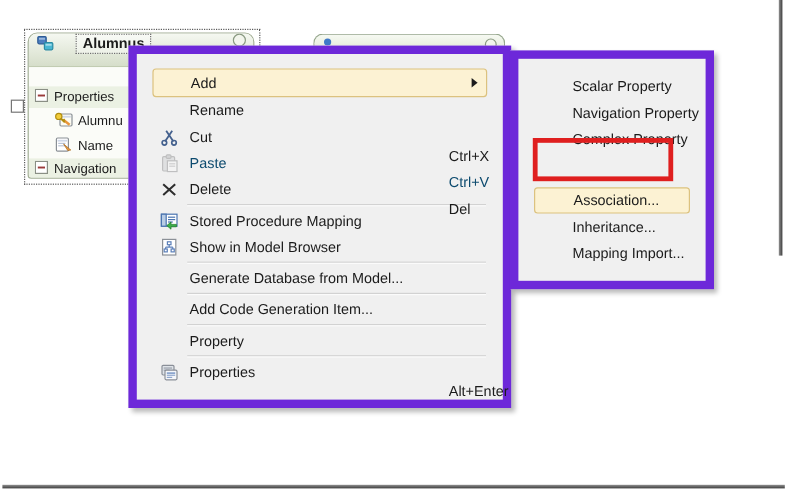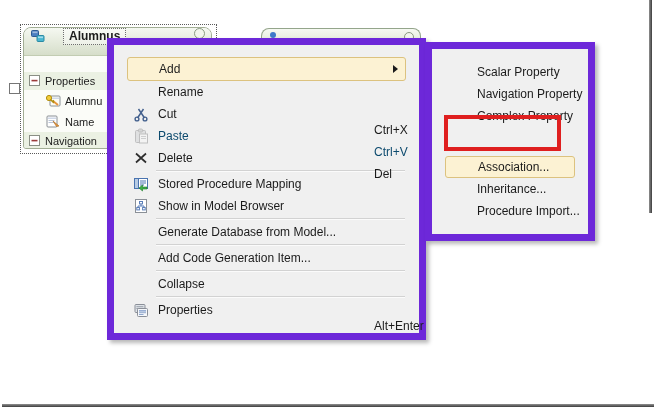--- a/index.html
+++ b/index.html
@@ -182,21 +182,21 @@
       <div class="sep"></div>
       <div class="mi">
         <span class="lbl">Generate Database from Model...</span>
       </div>
       <div class="sep"></div>
       <div class="mi">
         <span class="lbl">Add Code Generation Item...</span>
       </div>
       <div class="sep"></div>
       <div class="mi">
-        <span class="lbl">Collapse</span>
+        <span class="lbl">Property</span>
       </div>
       <div class="sep"></div>
       <div class="mi">
         <span class="ic"><svg width="16" height="16" viewBox="0 0 16 16">
             <rect x="2" y="2.5" width="10" height="8" rx="1" fill="#dfe3e8" stroke="#8a8f98"></rect>
             <rect x="3.4" y="4.2" width="7" height="1" fill="#9aa1ab"></rect>
             <rect x="3.4" y="6" width="5" height="1" fill="#9aa1ab"></rect>
             <rect x="4.5" y="6.5" width="10" height="8" rx="1" fill="#f5f7fa" stroke="#8a8f98"></rect>
             <rect x="6" y="8.4" width="7" height="1" fill="#5b7fb9"></rect>
             <rect x="6" y="10.2" width="7" height="1" fill="#8fa7cd"></rect>
@@ -218,17 +218,17 @@
       <div class="mi">
         <span class="lbl">Complex Property</span>
       </div>
       <div class="mi hl">
         <span class="lbl">Association...</span>
       </div>
       <div class="mi">
         <span class="lbl">Inheritance...</span>
       </div>
       <div class="mi">
-        <span class="lbl">Procedure Import...</span>
+        <span class="lbl">Mapping Import...</span>
       </div>
     </div>
 
 </div>
 
 </body></html>

